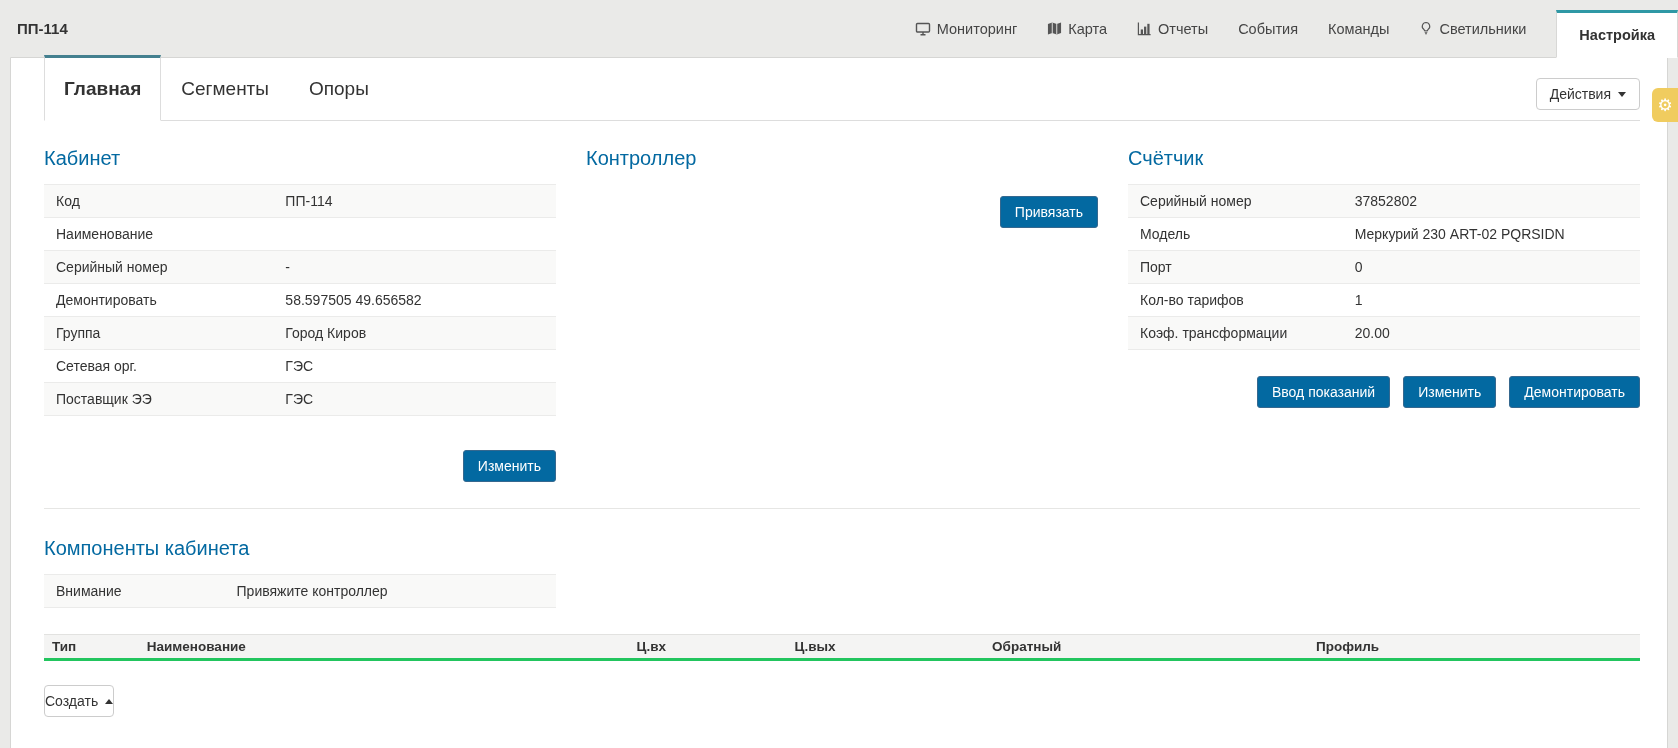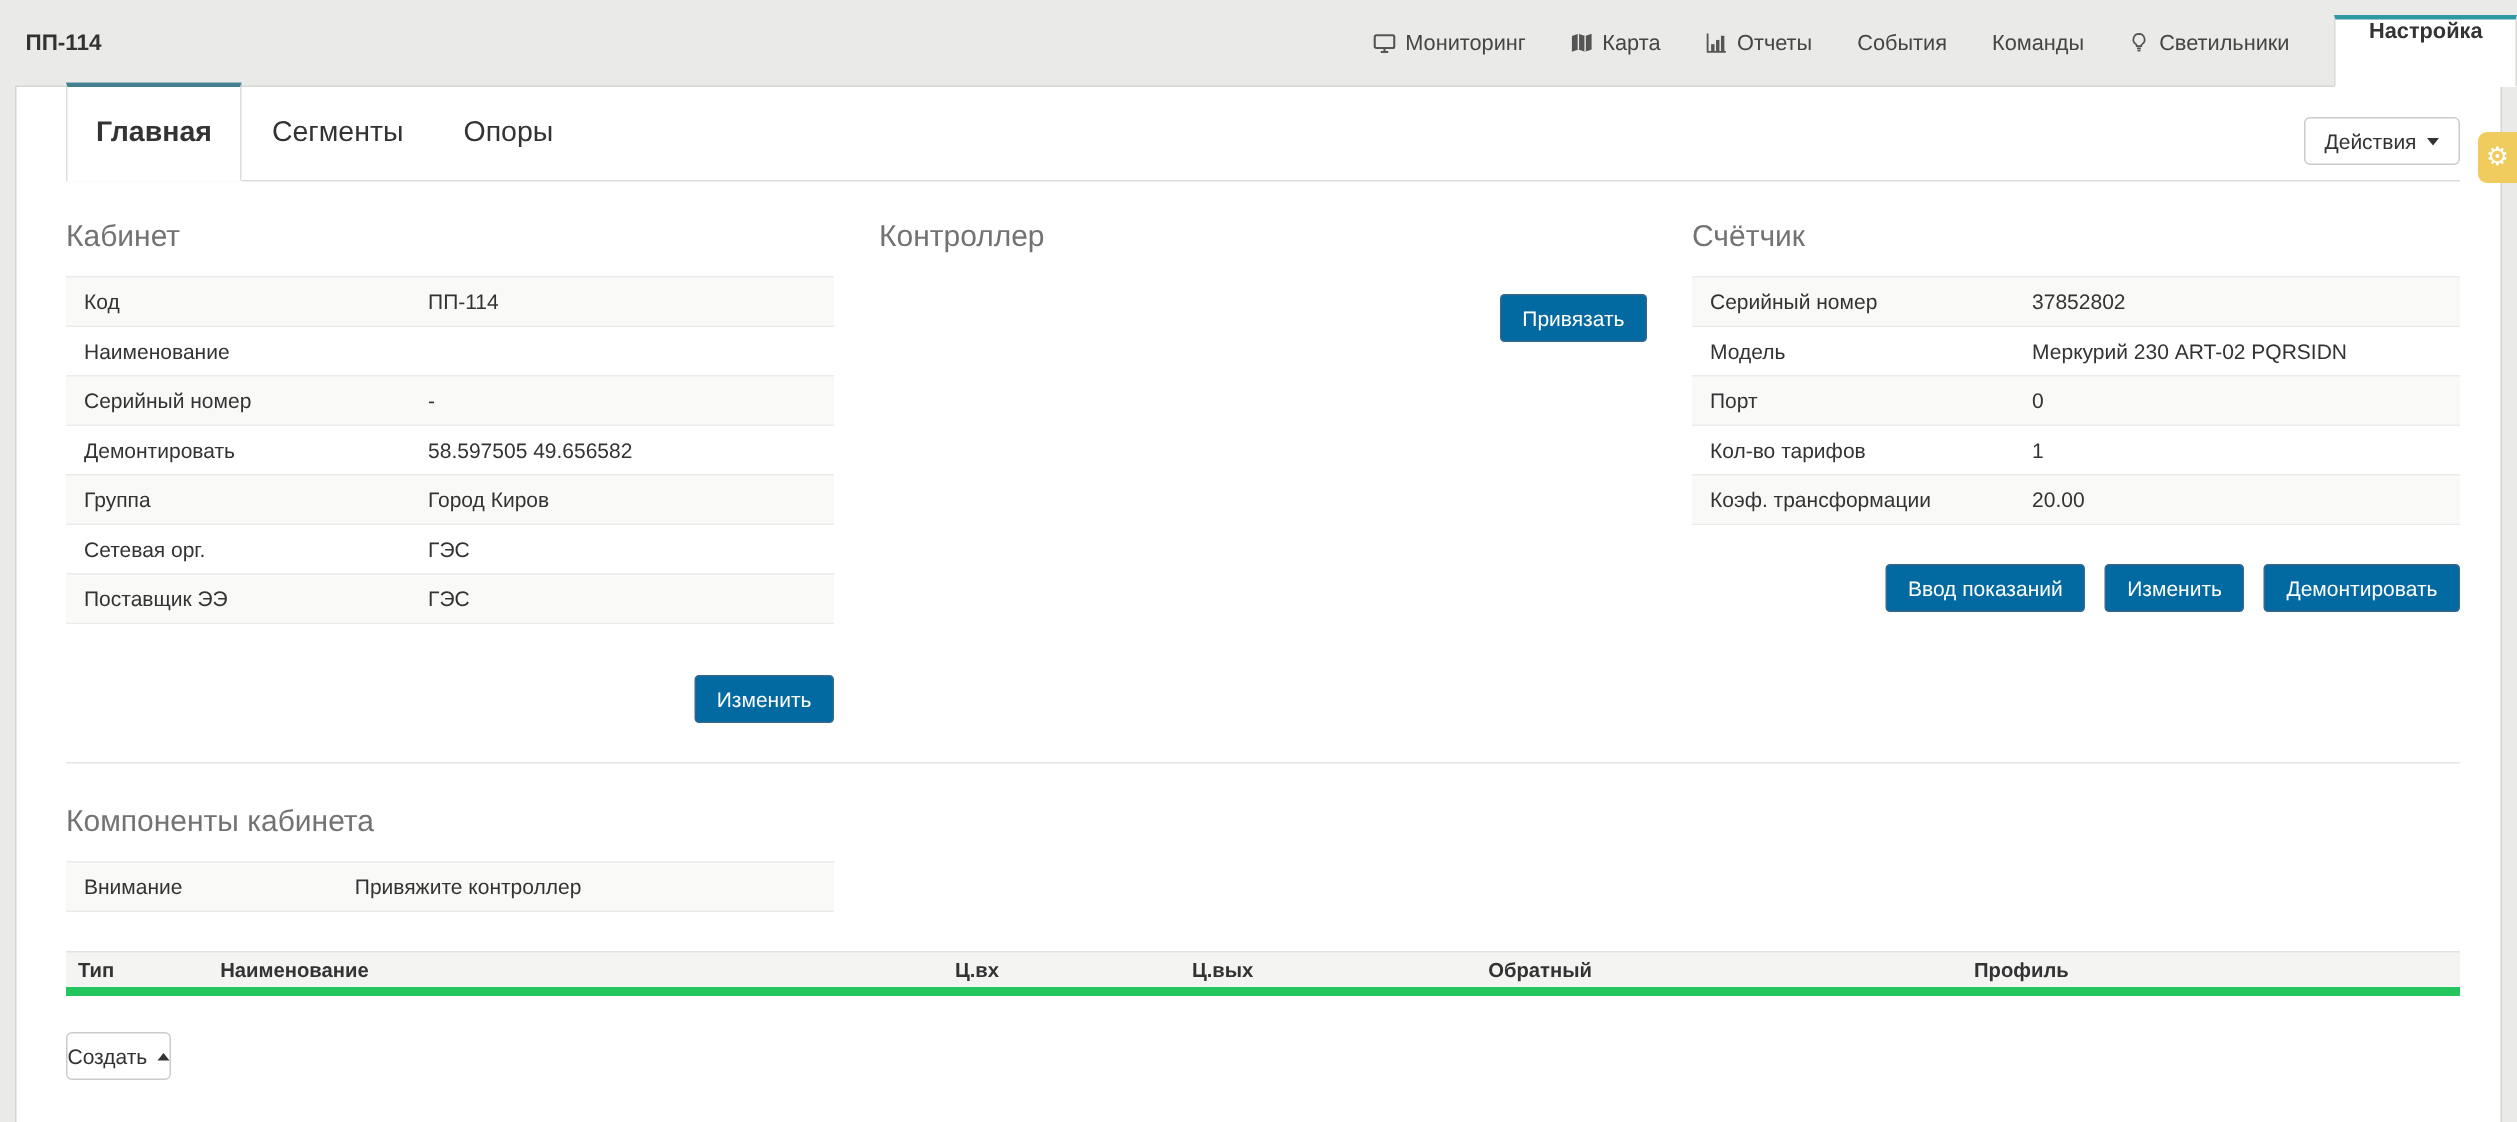--- a/index.html
+++ b/index.html
@@ -14,21 +14,21 @@
   .topbar { height:57px; display:flex; align-items:center; padding-left:17px; position:relative; }
   .topbar-title { font-weight:700; font-size:15px; color:#333; }
   .topbar-nav { margin-left:auto; display:flex; align-items:center; height:100%; }
   .nav-item {
     display:flex; align-items:center; gap:6px; color:#454545; cursor:pointer;
     font-size:14.5px; margin-right:30px; text-decoration:none;
   }
   .nav-item .navicon { display:inline-flex; color:#555; }
   .top-tab-active {
     align-self:flex-end; height:48px; margin-bottom:-1px; z-index:3;
-    display:flex; padding:0 22px;
+    display:flex; align-items:center; padding:0 22px;
     background:#fff; border:1px solid #d8d8d6; border-bottom:1px solid #fff;
     border-top:3px solid #2f98a5; font-weight:700; font-size:14.5px; color:#333; cursor:default;
   }
   
   .panel {
     margin:0 10px; background:#fff; border:1px solid #d6d6d4; border-radius:0 0 3px 3px;
     min-height:674px; padding:18px 27px 38px 33px; position:relative;
   }
   
   .tabs-row { position:relative; border-bottom:1px solid #ddd; display:flex; align-items:flex-end; height:45px; }
@@ -51,21 +51,21 @@
   .caret-up   { width:0; height:0; border-left:4px solid transparent; border-right:4px solid transparent; border-bottom:5px solid #333; display:inline-block; }
   
   .gear-flyout {
     position:absolute; right:0; top:88px; width:26px; height:34px; z-index:5;
     background:#f0cc5f; border-radius:6px 0 0 6px; border:none; cursor:pointer;
     display:flex; align-items:center; justify-content:center;
     color:#fff; font-size:17px; font-family:"DejaVu Sans",sans-serif; line-height:1;
   }
   
   .columns { display:grid; grid-template-columns:1fr 1fr 1fr; column-gap:30px; margin-top:26px; }
-  .section-title { font-size:20px; font-weight:400; margin:0 0 14px; color:#737373; }
+  .section-title { font-size:20px; font-weight:400; margin:0 0 14px; color:#0369a1; }
   .kv-table { border-bottom:1px solid #ebebea; }
   .kv-row {
     display:flex; align-items:center; padding:7px 12px; min-height:33px;
     border-top:1px solid #ebebea; font-size:14px;
   }
   .kv-row:nth-child(odd) { background:#f9f9f8; }
   .kv-label { color:#333; flex-shrink:0; }
   .kv-value { color:#333; }
   .cabinet-col   .kv-label { width:47%; }
   .controller-col .kv-label { width:36%; }
@@ -82,21 +82,21 @@
   .components-title { margin-top:28px; }
   .warning-row {
     width:calc((100% - 60px)/3); display:flex; align-items:center;
     padding:8px 12px; min-height:34px; background:#f9f9f8;
     border-top:1px solid #ebebea; border-bottom:1px solid #ebebea; margin-top:2px;
   }
   .warning-row .kv-label { width:37%; }
   .comp-table-header {
     display:grid; grid-template-columns:6% 31% 10% 12.5% 20.5% 20%;
     margin-top:26px; background:#f4f4f3;
-    border-top:1px solid #e2e2e0; border-bottom:6px solid #22c55e;
+    border-top:1px solid #e2e2e0; border-bottom:3px solid #22c55e;
     padding:4px 8px; font-weight:700; font-size:13.5px; color:#333;
   }
   .create-btn {
     margin-top:24px; background:#fff; border:1px solid #ccc; border-radius:4px;
     padding:7px 0; font-size:14px; color:#333; cursor:pointer;
     display:inline-flex; align-items:center; gap:7px; font-family:inherit;
   }
   svg { display:block; }
 </style>
 </head>

